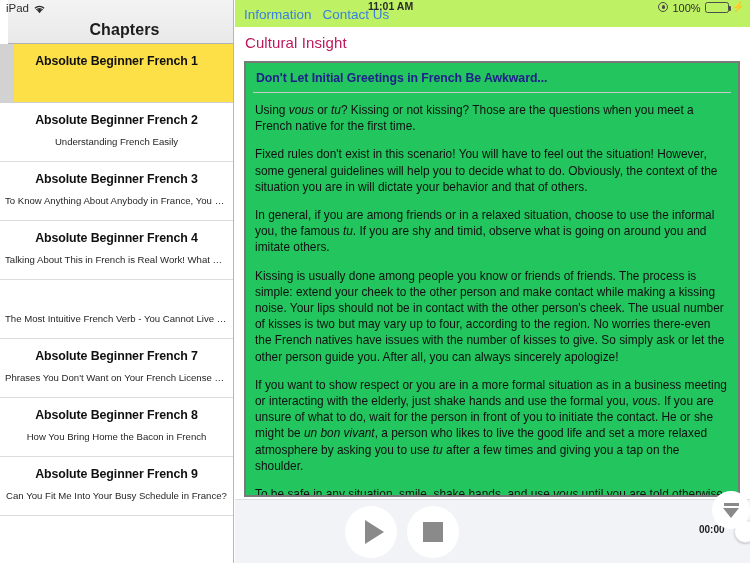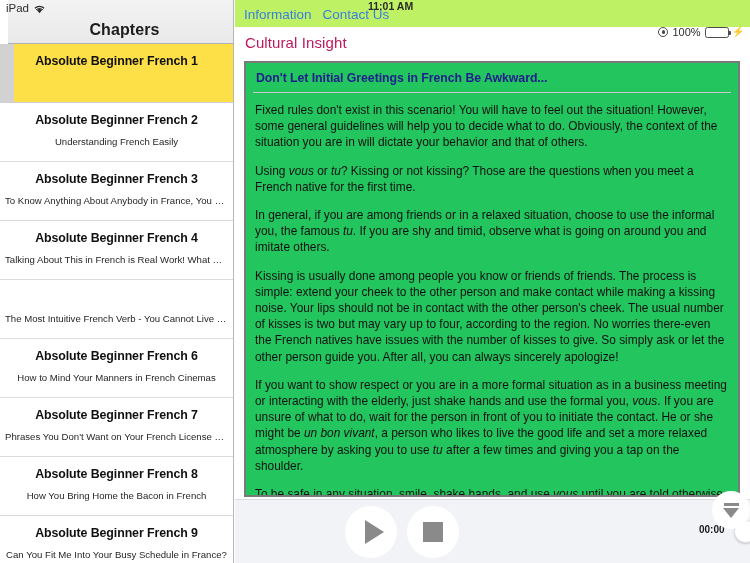--- a/index.html
+++ b/index.html
@@ -19,22 +19,22 @@
     pointer-events: none;
   }
   .sb-left {
     position: absolute; left: 6px; top: 2px;
     display: flex; align-items: center; gap: 4px;
     font-size: 11.5px; font-weight: 400; color: #2d2d2d;
   }
   .wifi-ico { display: inline-block; width: 13px; height: 10px; position: relative; top: 1px; }
   .sb-right {
     position: absolute; right: 5px; top: 2px;
-    display: flex; align-items: center; gap: 4px;
-    font-size: 11px; color: #2d2d2d; margin-top: 24px;
+    display: flex; align-items: flex-start; gap: 4px;
+    font-size: 11px; color: #2d2d2d;
   }
   .rot-lock {
     width: 10px; height: 10px; border: 1.3px solid #4a4a4a; border-radius: 50%;
     position: relative;
   }
   .rot-lock::after {
     content: ""; position: absolute; left: 2.4px; top: 2.4px;
     width: 3.4px; height: 3.4px; border-radius: 50%; background: #4a4a4a;
   }
   .batt {
@@ -235,24 +235,20 @@
           <div class="chapter-sub">To Know Anything About Anybody in France, You HAVE to St...</div>
         </div>
         <div class="chapter-row">
           <div class="chapter-title">Absolute Beginner French 4</div>
           <div class="chapter-sub">Talking About This in French is Real Work! What Do You Do?</div>
         </div>
         <div class="chapter-row">
           <div class="chapter-sub">The Most Intuitive French Verb - You Cannot Live Without it!!</div>
         </div>
         <div class="chapter-row">
-          <div class="chapter-title">Absolute Beginner French 6</div>
-          <div class="chapter-sub">How to Mind Your Manners in French Cinemas</div>
-        </div>
-        <div class="chapter-row">
           <div class="chapter-title">Absolute Beginner French 7</div>
           <div class="chapter-sub">Phrases You Don't Want on Your French License Plate</div>
         </div>
         <div class="chapter-row">
           <div class="chapter-title">Absolute Beginner French 8</div>
           <div class="chapter-sub">How You Bring Home the Bacon in French</div>
         </div>
         <div class="chapter-row">
           <div class="chapter-title">Absolute Beginner French 9</div>
           <div class="chapter-sub">Can You Fit Me Into Your Busy Schedule in France?</div>
@@ -269,22 +265,22 @@
       <div class="clock">11:01 AM</div>
     </div>
   </div>
 
   <div class="section-title">Cultural Insight</div>
 
   <div class="content-box">
     <div class="cb-title">Don't Let Initial Greetings in French Be Awkward...</div>
     <div class="cb-divider"></div>
     <div class="cb-body">
+        <p><span>Using </span><i>vous</i><span> or </span><i>tu</i><span>? Kissing or not kissing? Those are the questions when you meet a French native for the first time.</span></p>
         <p><span>Fixed rules don't exist in this scenario! You will have to feel out the situation! However, some general guidelines will help you to decide what to do. Obviously, the context of the situation you are in will dictate your behavior and that of others.</span></p>
-        <p><span>Using </span><i>vous</i><span> or </span><i>tu</i><span>? Kissing or not kissing? Those are the questions when you meet a French native for the first time.</span></p>
         <p><span>In general, if you are among friends or in a relaxed situation, choose to use the informal you, the famous </span><i>tu</i><span>. If you are shy and timid, observe what is going on around you and imitate others.</span></p>
         <p><span>Kissing is usually done among people you know or friends of friends. The process is simple: extend your cheek to the other person and make contact while making a kissing noise. Your lips should not be in contact with the other person's cheek. The usual number of kisses is two but may vary up to four, according to the region. No worries there-even the French natives have issues with the number of kisses to give. So simply ask or let the other person guide you. After all, you can always sincerely apologize!</span></p>
         <p><span>If you want to show respect or you are in a more formal situation as in a business meeting or interacting with the elderly, just shake hands and use the formal you, </span><i>vous</i><span>. If you are unsure of what to do, wait for the person in front of you to initiate the contact. He or she might be </span><i>un bon vivant</i><span>, a person who likes to live the good life and set a more relaxed atmosphere by asking you to use </span><i>tu</i><span> after a few times and giving you a tap on the shoulder.</span></p>
         <p><span>To be safe in any situation, smile, shake hands, and use </span><i>vous</i><span> until you are told otherwise. At least that way you won't run into trouble. On this note, I'll send you a kiss on the cheek while making a lip-smacking noise!</span></p>
       </div>
   </div>
 
   <div class="player">
     <div class="round-btn play-btn">
       <span class="tri-play"></span>

